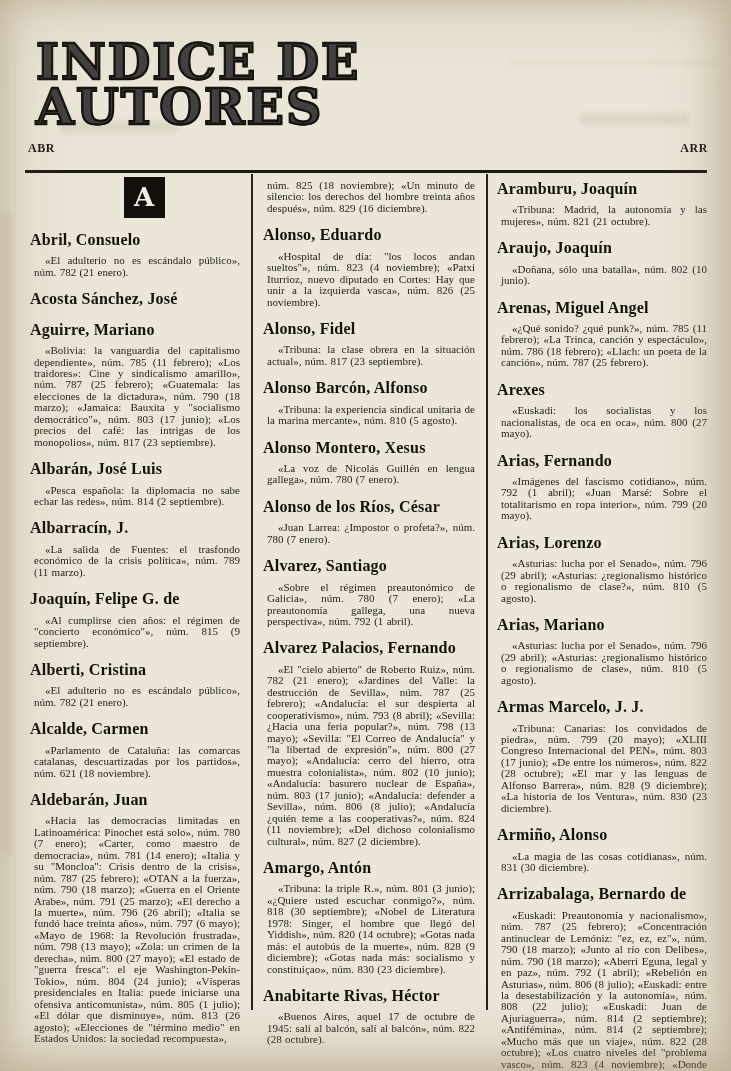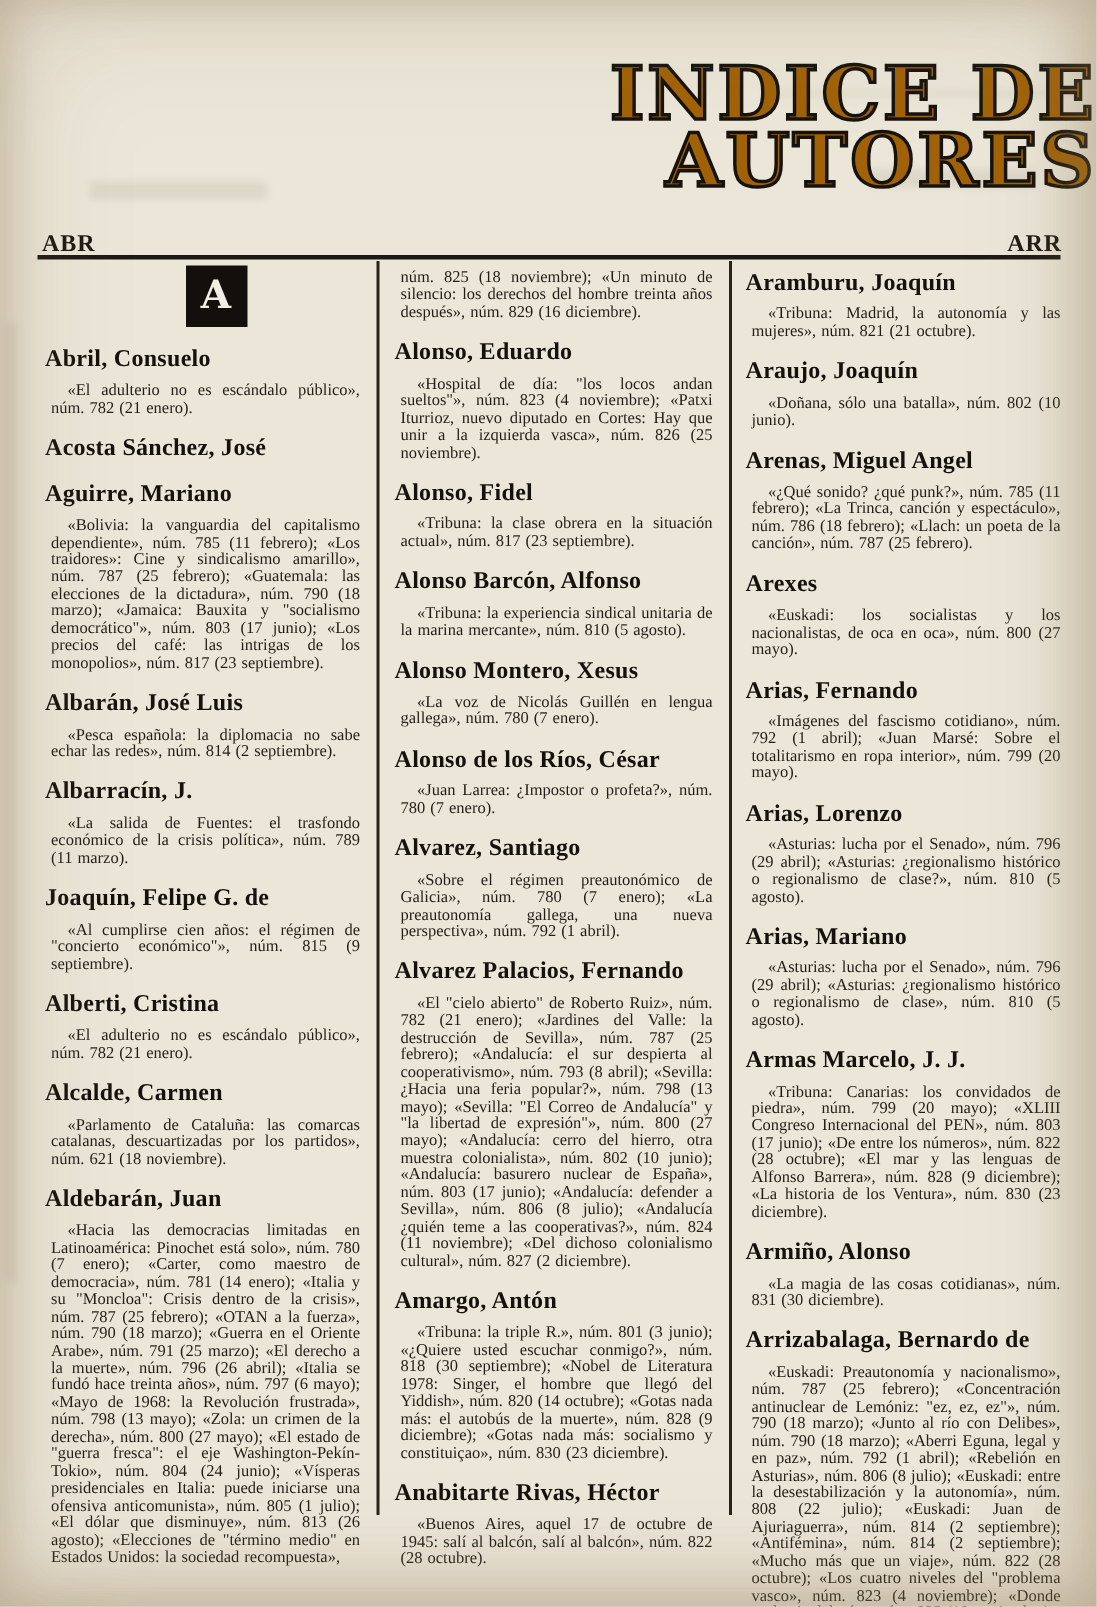--- a/index.html
+++ b/index.html
@@ -18,31 +18,31 @@
       inset 10px 0 22px rgba(150,130,95,.12);
   }
   .ghost{position:absolute;pointer-events:none;background:rgba(112,100,74,.11);filter:blur(2.5px);border-radius:2px;}
   .g1{top:121px;left:60px;width:118px;height:12px;}
   .g2{top:113px;right:42px;width:110px;height:12px;}
   .g3{top:61px;right:14px;width:208px;height:3px;background:rgba(120,105,80,.10);}
   .g4{top:215px;left:2px;width:10px;height:640px;background:rgba(112,100,74,.08);}
 
   .title{
     position:absolute;top:40px;left:0;width:100%;padding-left:36px;box-sizing:border-box;
-    text-align:right;
-    font-family:"DejaVu Serif", serif;font-weight:bold;color:#a16207;
+    text-align:left;
+    font-family:"DejaVu Serif", serif;font-weight:bold;color:#404040;
     line-height:.92;
   }
   .title .line{
     display:block;font-size:49px;letter-spacing:2px;
     -webkit-text-stroke:2.3px #16130e;
     text-shadow:0.6px 0 #16130e,-0.6px 0 #16130e,0 0.6px #16130e,0 -0.6px #16130e;
   }
 
-  .guide{position:absolute;top:154px;font-size:16px;font-weight:bold;letter-spacing:.6px;color:#1d1912;}
+  .guide{position:absolute;top:141px;font-size:12px;font-weight:bold;letter-spacing:.6px;color:#1d1912;}
   .guide.left{left:28px;}
   .guide.right{right:23px;}
 
   .hrule{position:absolute;left:25px;right:24px;top:170px;height:2.5px;background:#1d1913;}
 
   .vrule{position:absolute;top:174px;height:836px;width:1.6px;background:#27221a;}
   .v1{left:251px;}
   .v2{left:486px;}
 
   .col{position:absolute;top:176px;width:214px;}

